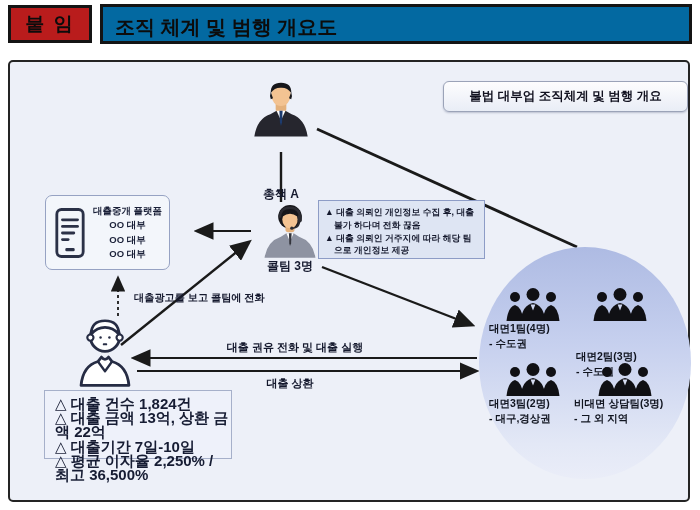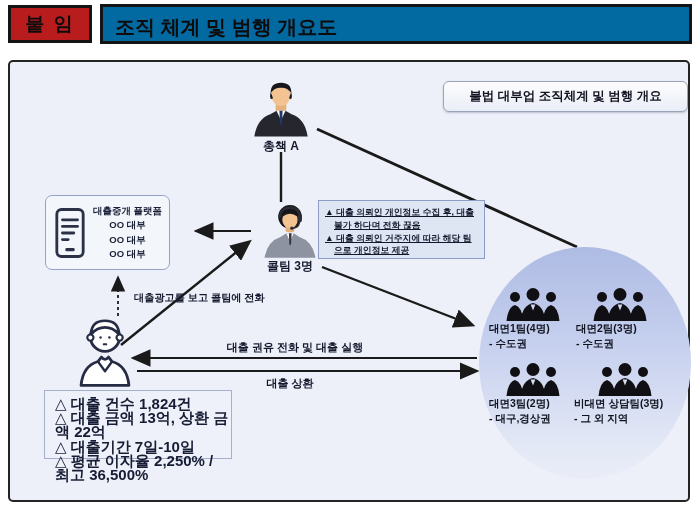--- a/index.html
+++ b/index.html
@@ -28,21 +28,21 @@
   .figure { position:absolute; display:flex; flex-direction:column; align-items:center; }
   .figure .flabel { font-size:12px; font-weight:800; color:#15192e; white-space:nowrap; }
 
   .platform-box { position:absolute; left:45px; top:195px; width:125px; height:75px;
     background:#f3f6fb; border:1.5px solid #96a2c3; border-radius:7px;
     display:flex; align-items:center; }
   .platform-text { flex:1; text-align:center; font-size:9.5px; font-weight:800; line-height:14.5px; color:#1a2038; }
 
   .info-box { position:absolute; left:318px; top:200px; width:167px; height:59px;
     background:#dee5f3; border:1.5px solid #8d9cc6; padding:5px 6px 4px 6px;
-    font-size:8.8px; font-weight:800; line-height:12.8px; color:#14182c;text-decoration:underline; }
+    font-size:8.8px; font-weight:800; line-height:12.8px; color:#14182c; }
   .info-box .iline { text-indent:-9px; padding-left:9px; }
 
   .stats-box { position:absolute; left:44px; top:390px; width:188px; height:69px;
     background:#eef1fa; border:1.5px solid #a6b0ca; padding:6px 0 0 10px;
     font-size:15px; font-weight:800; line-height:14.2px; color:#161c33; }
 
   .arrow-label { position:absolute; font-weight:800; color:#15192e; white-space:nowrap; }
 
   .ellipse { position:absolute; left:479px; top:247px; width:212px; height:232px; border-radius:50%;
     background:linear-gradient(180deg,#aebbe3 0%,#c5cfee 40%,#e3e8f6 85%,#eaedf8 100%); }
@@ -80,21 +80,21 @@
     <line x1="281" y1="152" x2="281" y2="202" stroke="#1a1a1a" stroke-width="2.4"></line>
     <line x1="317" y1="129" x2="577" y2="247" stroke="#1a1a1a" stroke-width="2.8"></line>
     <line x1="322" y1="267" x2="472" y2="325" stroke="#1a1a1a" stroke-width="2.4" marker-end="url(#ah)"></line>
     <line x1="251" y1="231" x2="197" y2="231" stroke="#1a1a1a" stroke-width="2.2" marker-end="url(#ah)"></line>
     <line x1="121" y1="345" x2="249" y2="242" stroke="#1a1a1a" stroke-width="2.4" marker-end="url(#ah)"></line>
     <line x1="118" y1="316" x2="118" y2="278" stroke="#1a1a1a" stroke-width="1.8" stroke-dasharray="3 3" marker-end="url(#ah)"></line>
     <line x1="477" y1="358" x2="134" y2="358" stroke="#1a1a1a" stroke-width="2.2" marker-end="url(#ah)"></line>
     <line x1="137" y1="371" x2="476" y2="371" stroke="#1a1a1a" stroke-width="2.2" marker-end="url(#ah)"></line>
   </svg>
 
-  <div class="figure" style="left:248px; top:80px; width:66px;">
+  <div class="figure" style="left:248px; top:80px; width:66px;gap:48px;">
     <svg width="64" height="58" viewBox="0 0 72 62">
       <path d="M6 62 Q9 42 24 37 L31 33 H41 L48 37 Q63 42 66 62 Z" fill="#26262e"></path>
       <rect x="30" y="22" width="12" height="12" rx="3" fill="#e4b17c"></rect>
       <ellipse cx="36" cy="15" rx="11" ry="12.5" fill="#f3c392"></ellipse>
       <path d="M24.5 13 Q24 1.5 36 1.5 Q48 1.5 47.5 13 Q43 6.5 36 7 Q29 6.5 24.5 13 Z" fill="#17171b"></path>
       <path d="M24.5 12 q-1.5 4 0 8 l2.5 -1 z" fill="#17171b"></path>
       <path d="M47.5 12 q1.5 4 0 8 l-2.5 -1 z" fill="#17171b"></path>
       <polygon points="31,33 41,33 36,44" fill="#ffffff"></polygon>
       <polygon points="34.2,33 37.8,33 37.2,46 36,50 34.8,46" fill="#1d3b6e"></polygon>
     </svg>
@@ -177,21 +177,21 @@
       <circle cx="28" cy="7.5" r="6.5" fill="#101014"></circle>
         <path d="M15.5 34 Q17.5 18 28 16 Q38.5 18 40.5 34 Z" fill="#101014"></path>
       <polygon points="25.6,17.5 30.4,17.5 28,23.5" fill="#ccd4ee"></polygon>
     </svg>
     <div class="ttxt">
       <div class="tname">대면1팀(4명)</div>
       <div class="tregion">- 수도권</div>
     </div>
   </div>
 
-  <div class="team" style="left:572px; top:287px;">
+  <div class="team" style="left:572px; top:287px;gap:28px;">
     <svg width="56" height="34" viewBox="0 0 56 34">
       <circle cx="10" cy="10" r="5" fill="#101014"></circle>
         <path d="M1.5 34 Q3 20 10 18 Q17 20 18.5 34 Z" fill="#101014"></path>
       <circle cx="46" cy="10" r="5" fill="#101014"></circle>
         <path d="M37.5 34 Q39 20 46 18 Q53 20 54.5 34 Z" fill="#101014"></path>
       <circle cx="28" cy="7.5" r="6.5" fill="#101014"></circle>
         <path d="M15.5 34 Q17.5 18 28 16 Q38.5 18 40.5 34 Z" fill="#101014"></path>
       <polygon points="25.6,17.5 30.4,17.5 28,23.5" fill="#ccd4ee"></polygon>
     </svg>
     <div class="ttxt">

